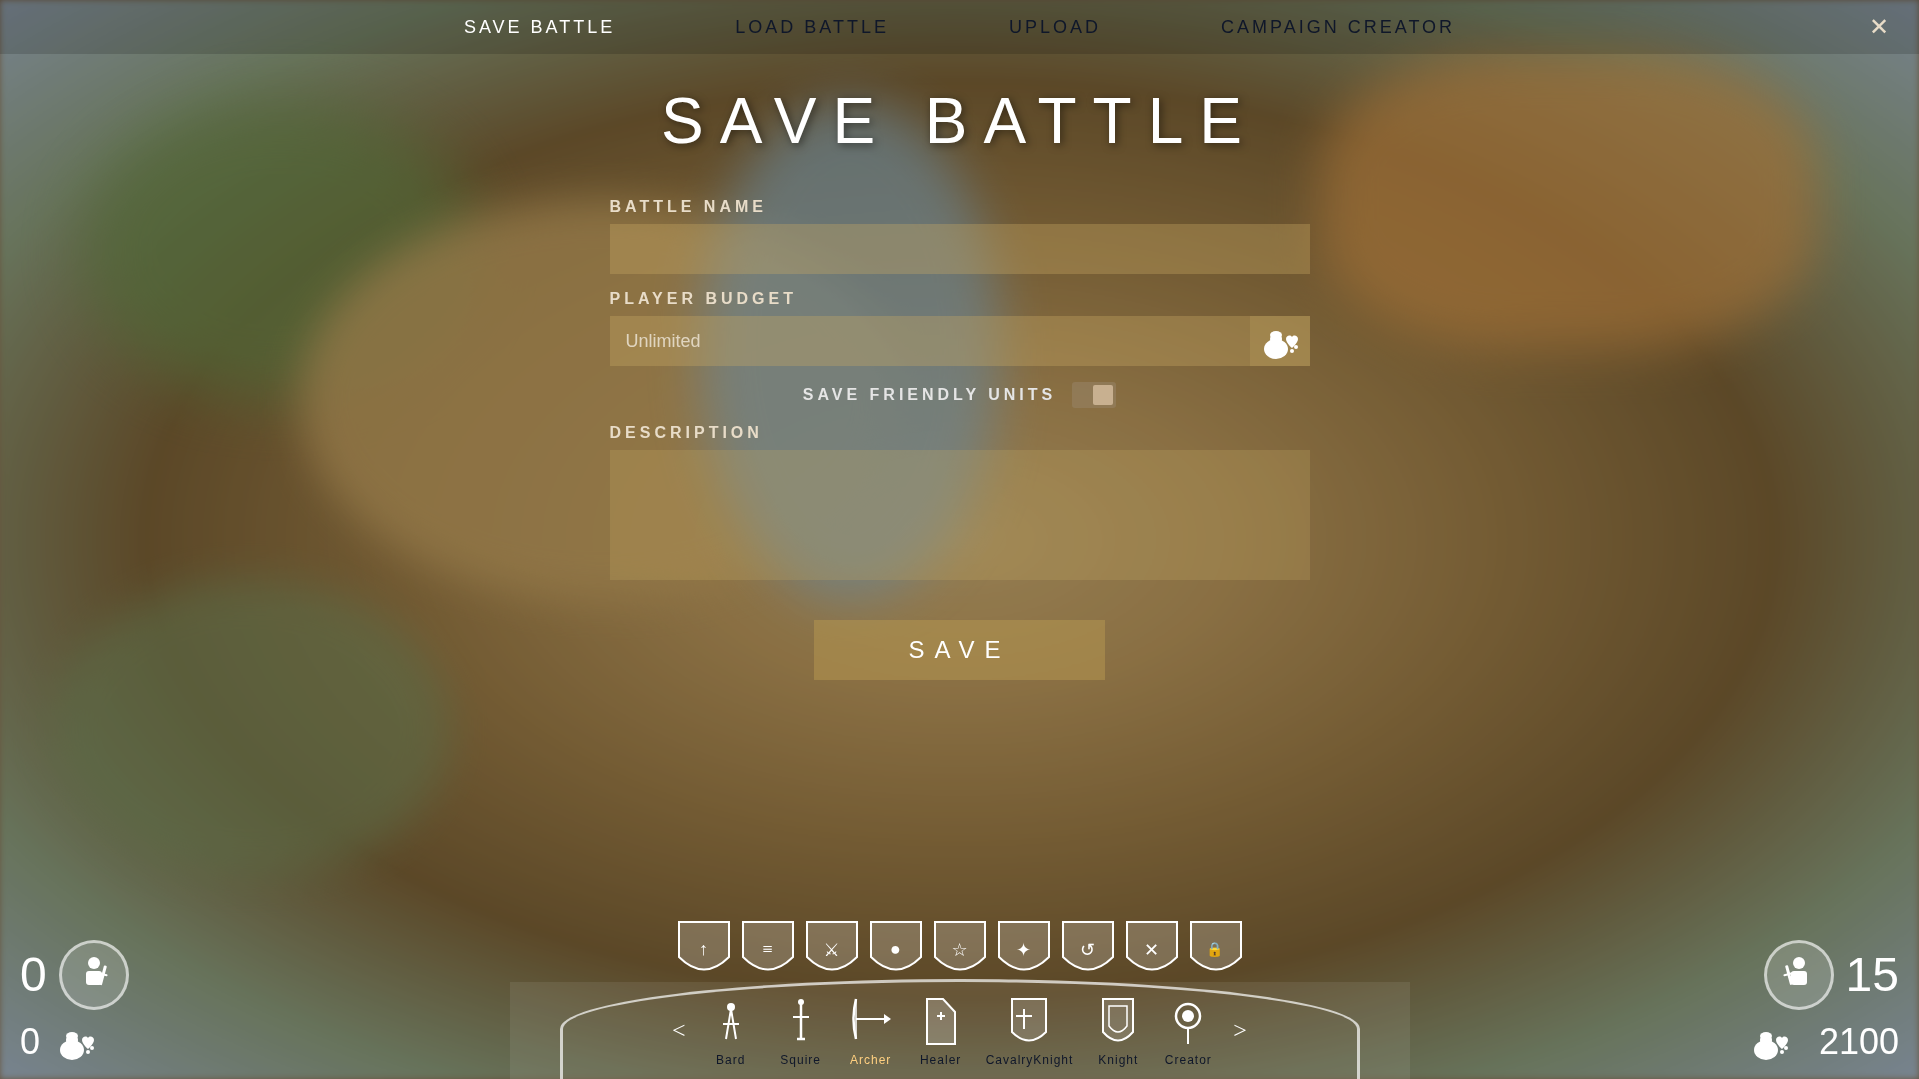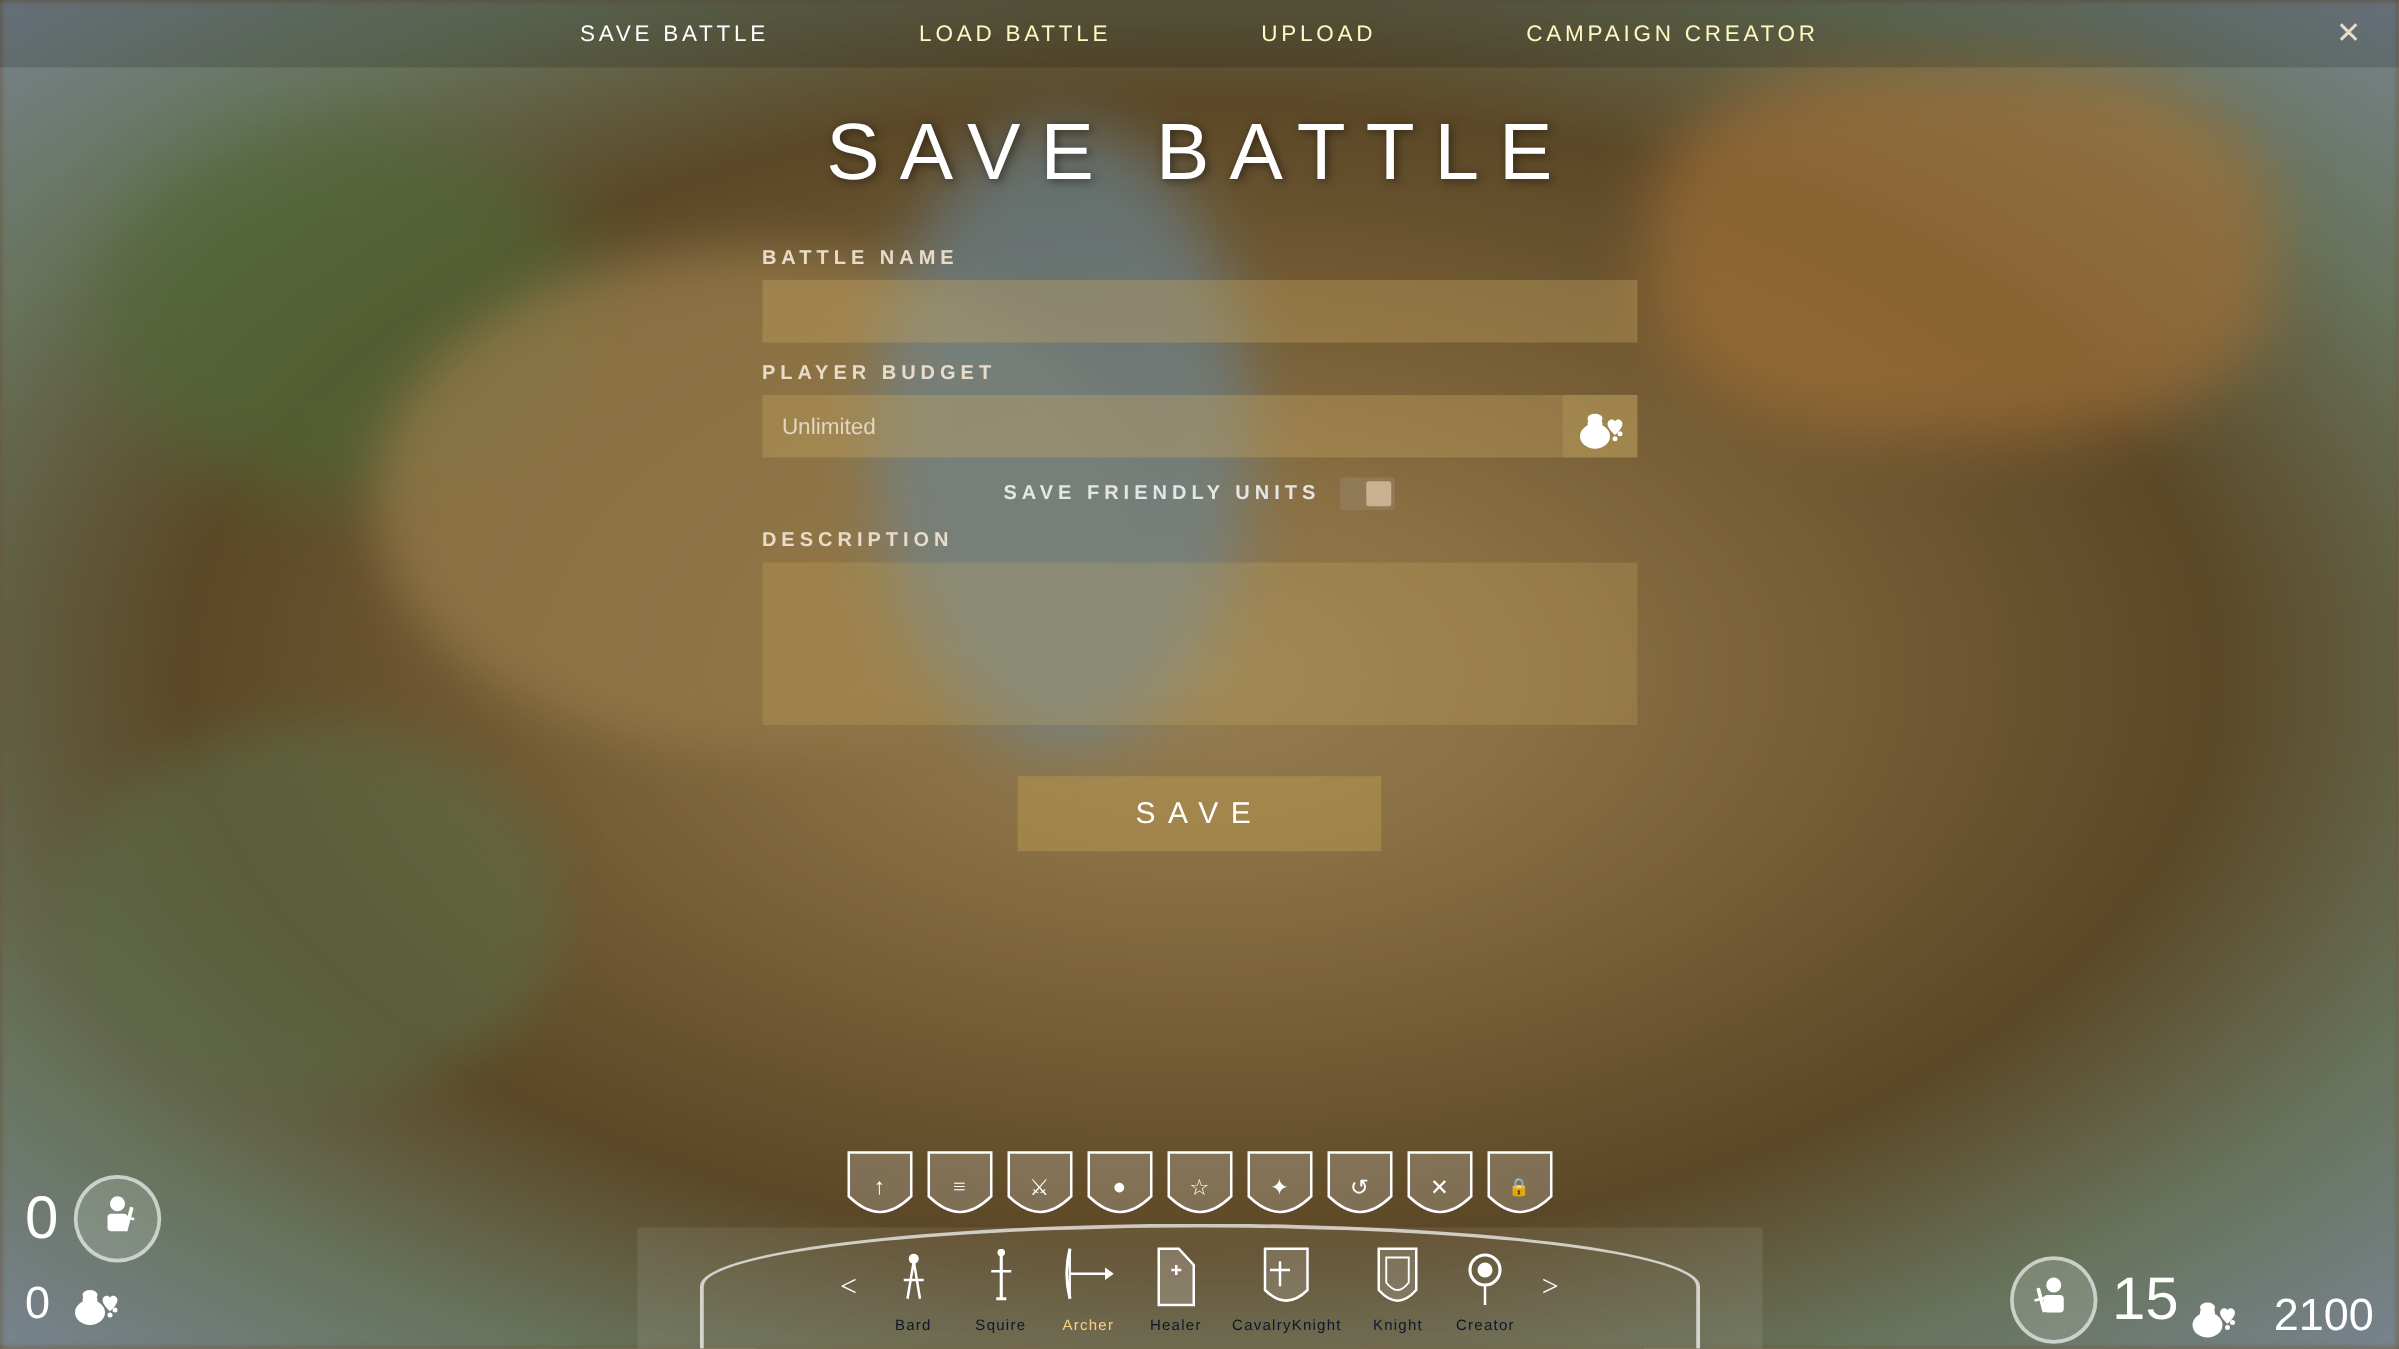--- a/index.html
+++ b/index.html
@@ -94,21 +94,21 @@
       height: 54px;
       display: flex;
       align-items: center;
       justify-content: center;
       gap: 120px;
       z-index: 10;
       background: rgba(0,0,0,0.15);
     }
 
     .nav-item {
-      color: #fef9c3;
+      color: #0f172a;
       font-size: 18px;
       letter-spacing: 3px;
       font-family: 'Trebuchet MS', sans-serif;
       font-weight: 300;
       cursor: pointer;
       text-transform: uppercase;
     }
 
     .nav-item.active {
       color: #ffffff;
@@ -343,24 +343,24 @@
     }
 
     
     .hud-right {
       position: absolute;
       right: 0;
       bottom: 0;
       width: 280px;
       height: 130px;
       display: flex;
-      flex-direction: row;
+      flex-direction: column;
       align-items: flex-end;
       justify-content: flex-end;
-      padding-bottom: 0;
+      padding-bottom: 10px;
       padding-right: 20px;
     }
 
     .hud-right .score-number {
       text-align: right;
     }
 
     
     .center-hud {
       position: absolute;

